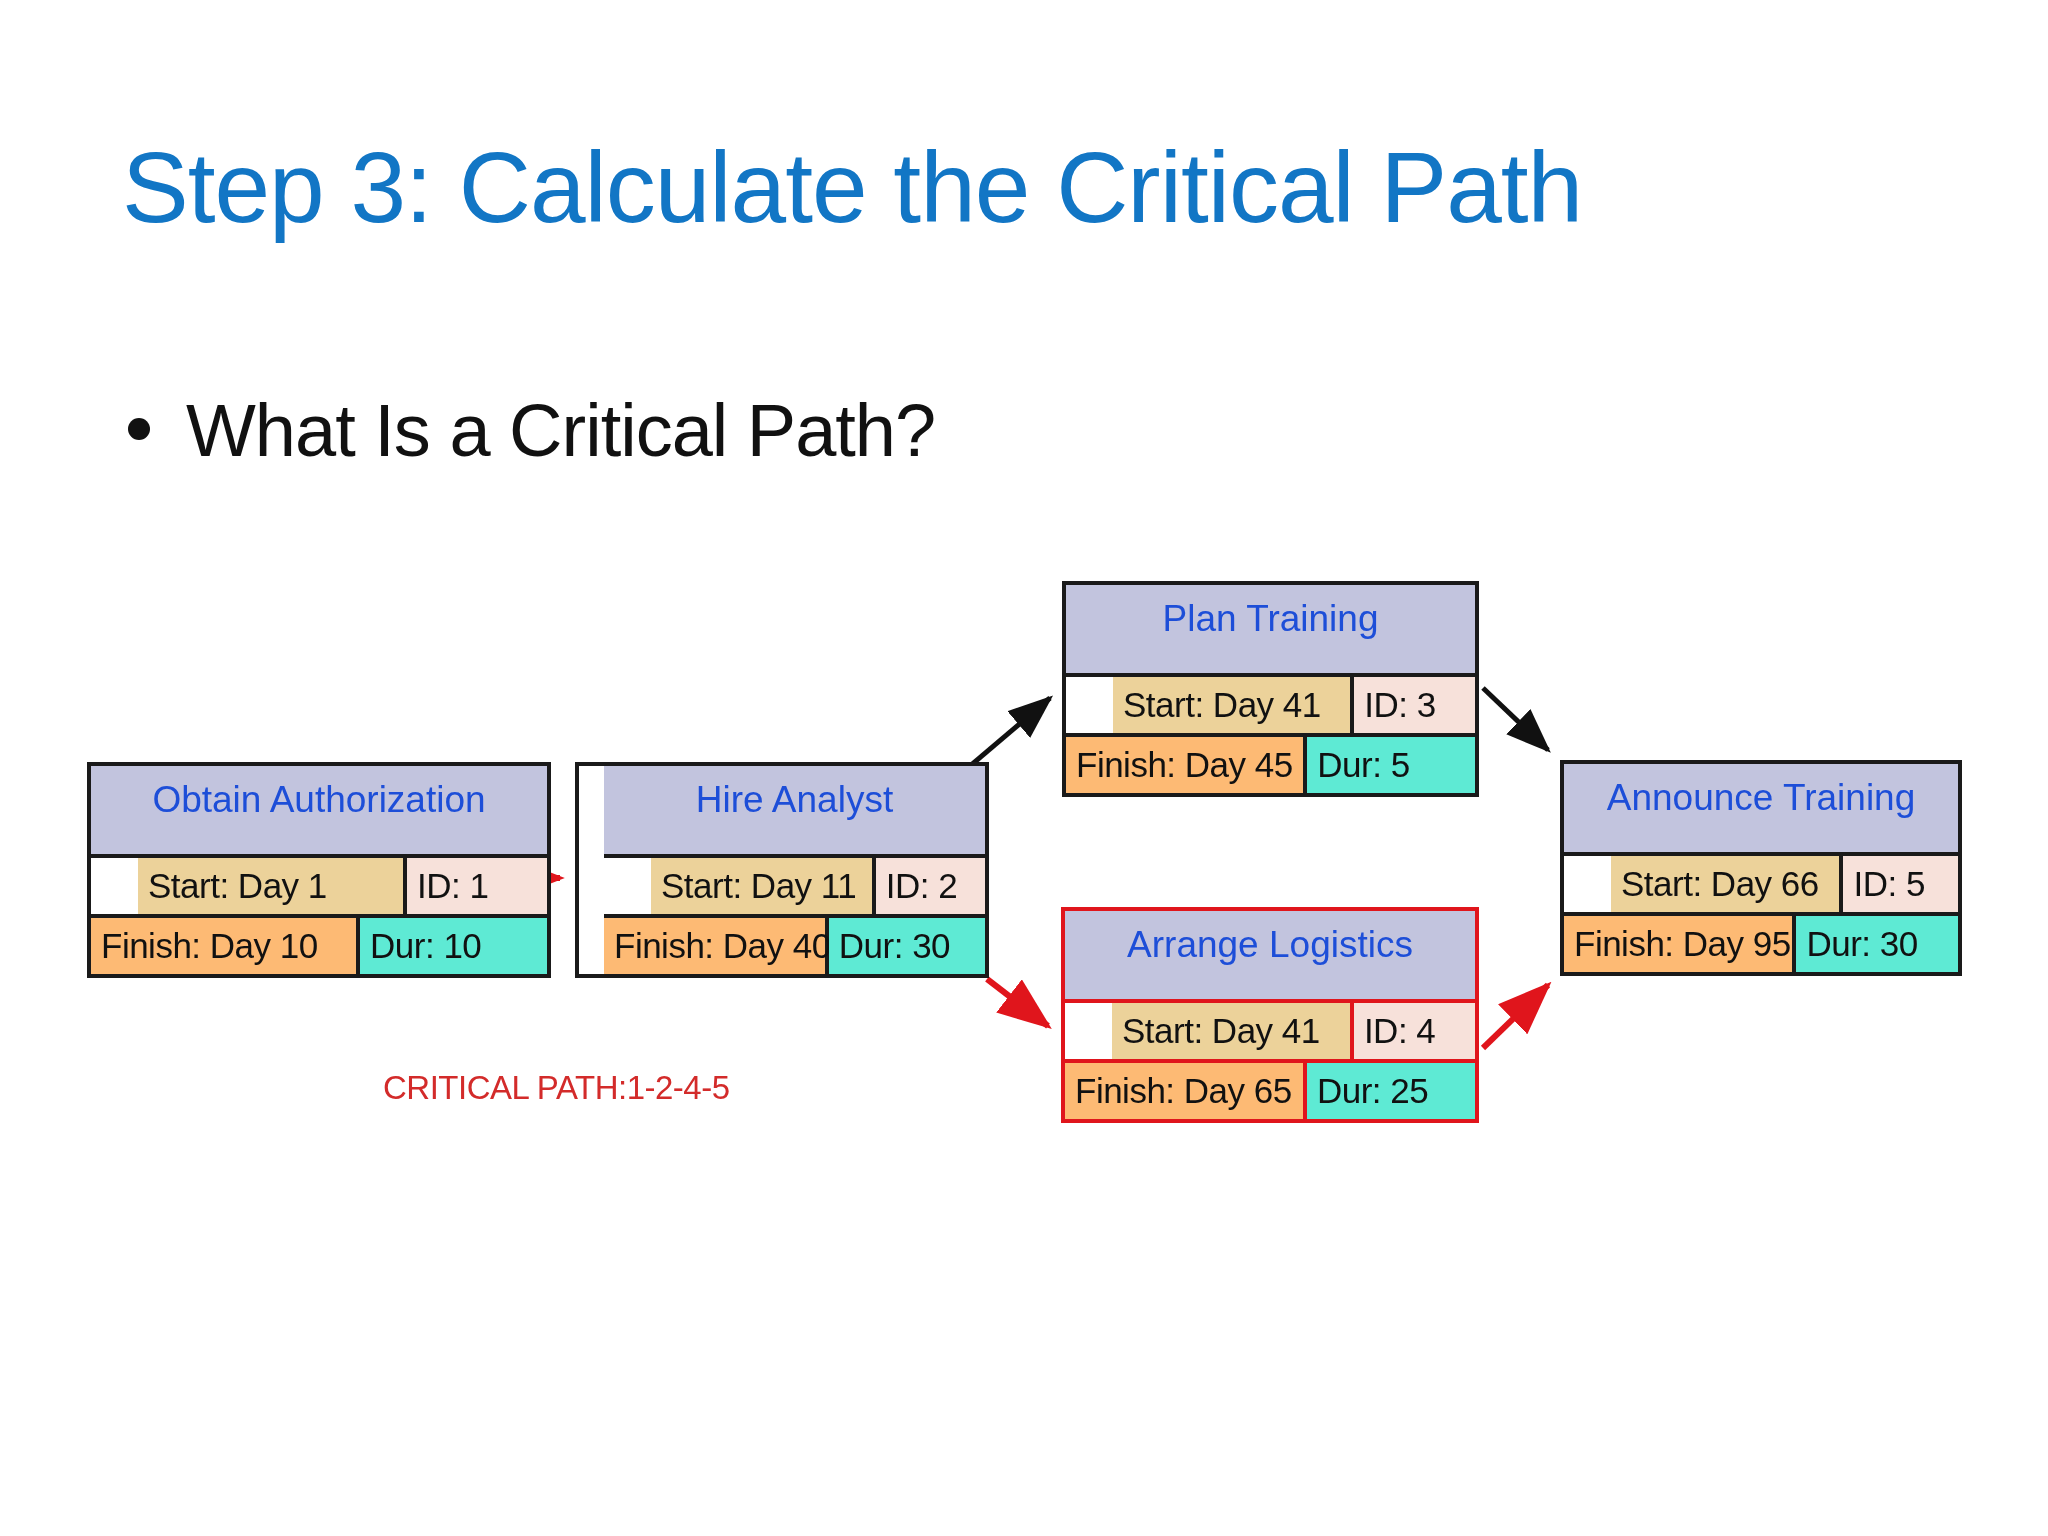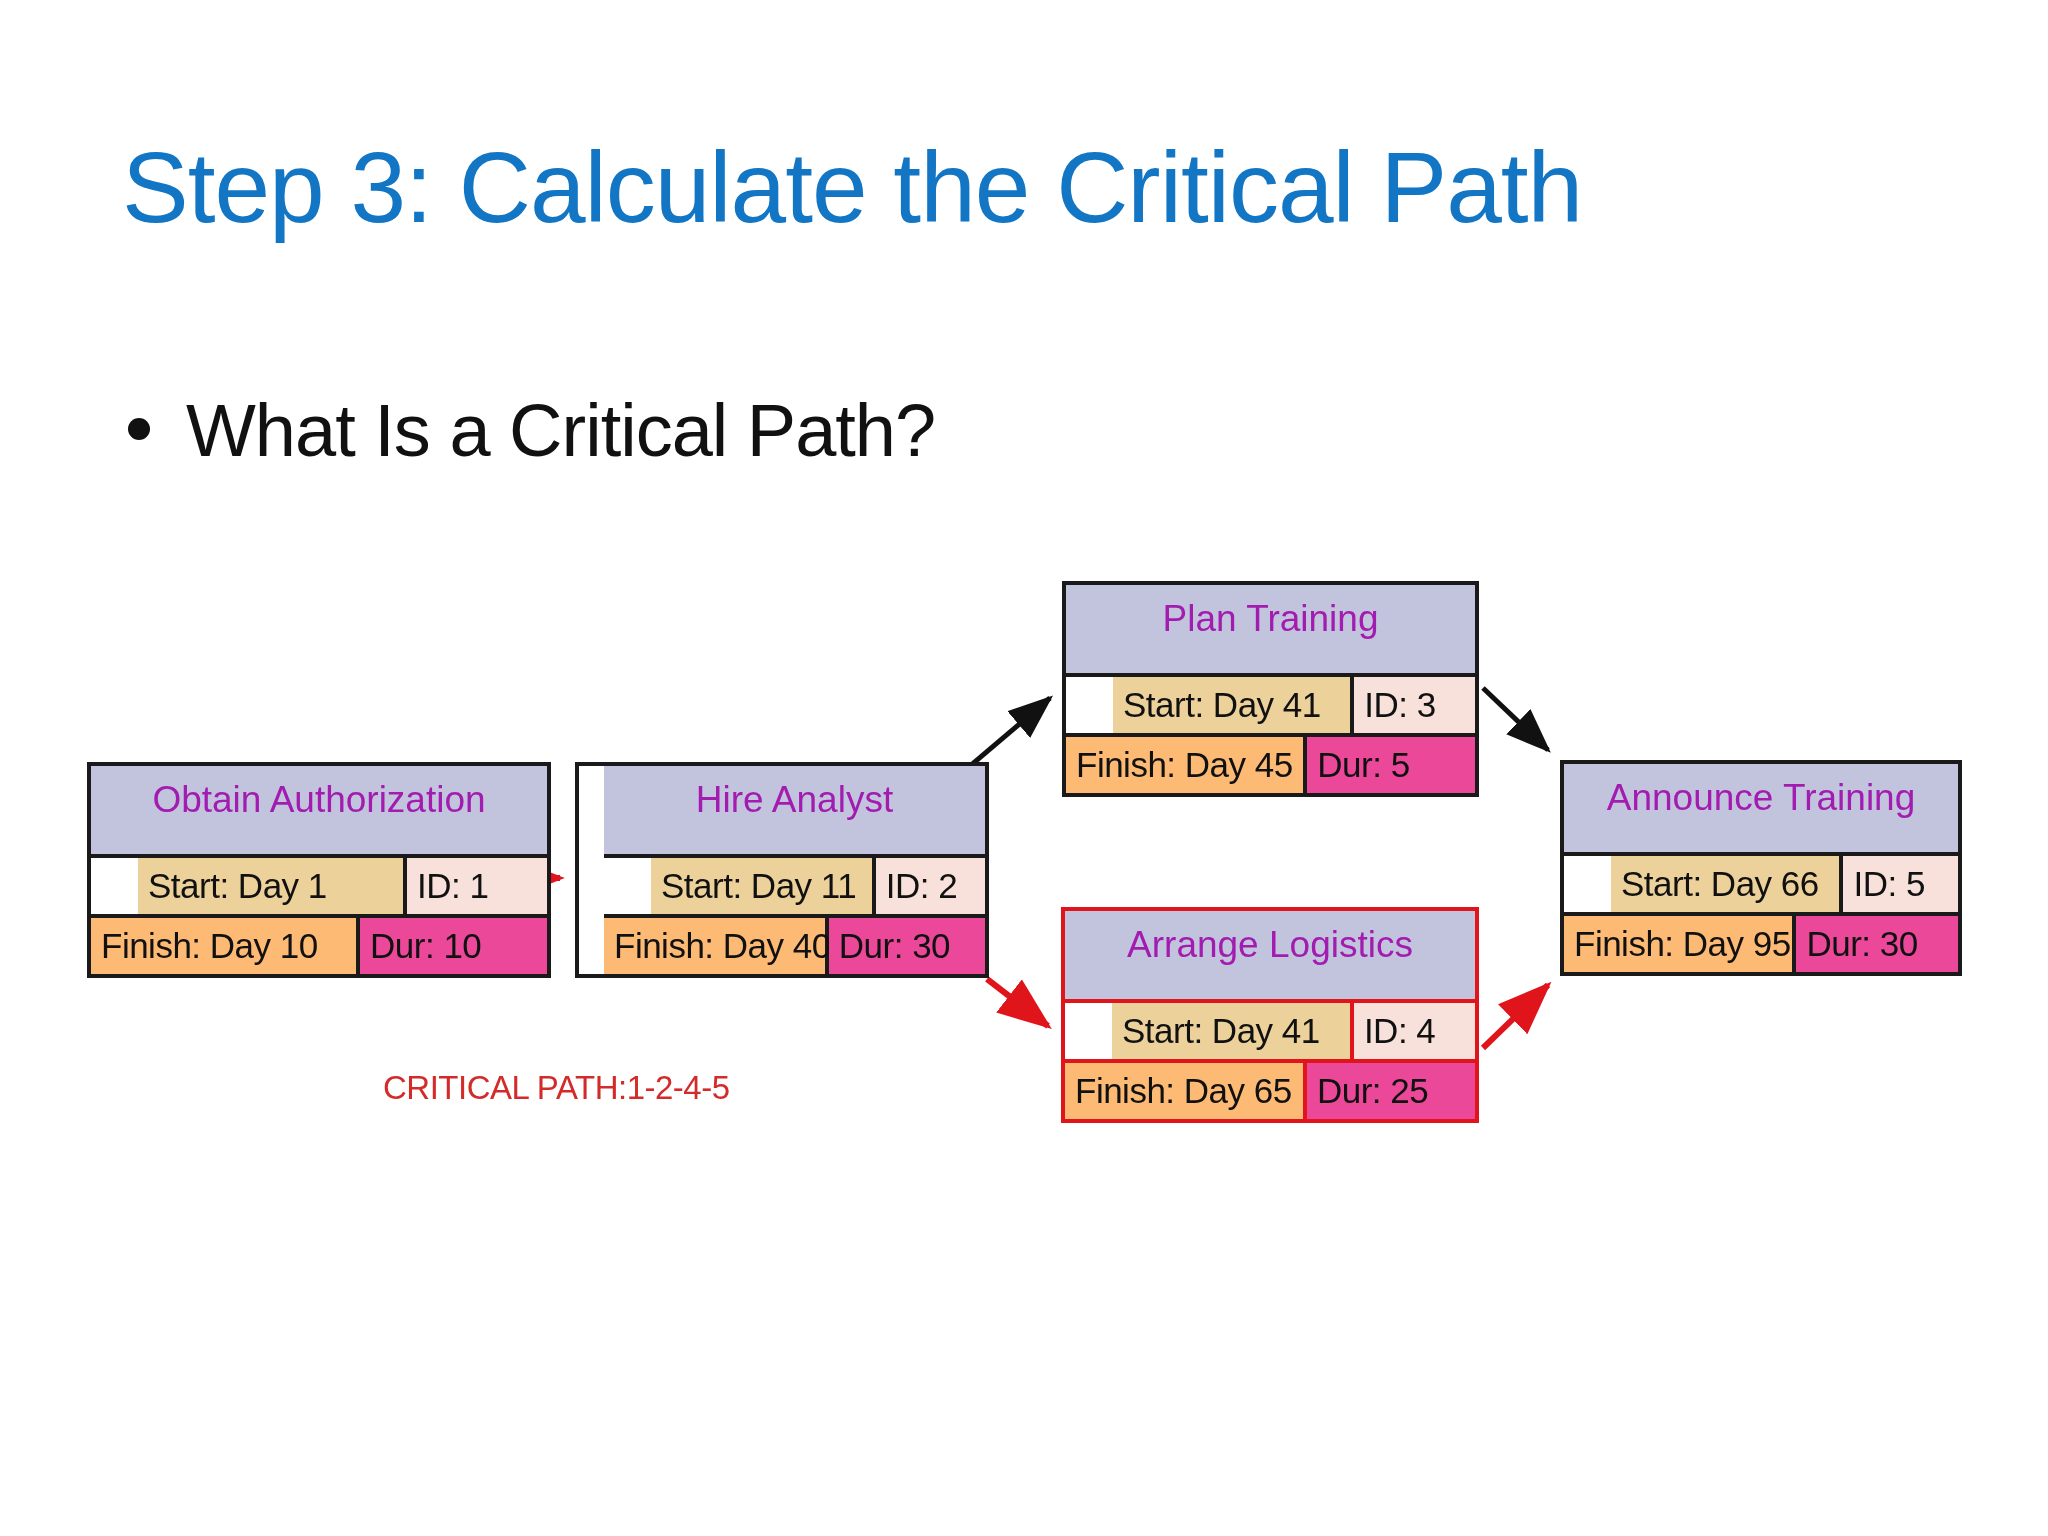--- a/index.html
+++ b/index.html
@@ -8,31 +8,31 @@
 
   .title{position:absolute;left:122px;top:130px;font-size:100px;letter-spacing:-1px;
          color:#1276c5;white-space:nowrap;font-family:"Liberation Sans",sans-serif;}
 
   .bullet-row{position:absolute;left:128px;top:388px;display:flex;align-items:flex-start;}
   .bullet-dot{width:22px;height:22px;border-radius:50%;background:#111;margin-top:30px;}
   .bullet-text{margin-left:36px;font-size:74px;letter-spacing:-1px;color:#111;white-space:nowrap;}
 
   .task{position:absolute;border:4px solid #1a1a1a;box-sizing:border-box;background:#fff;}
   .task .hdr{height:92px;border-bottom:4px solid #1a1a1a;background:#c2c4de;
-             text-align:center;padding-top:13px;font-size:37px;color:#a21caf;box-sizing:border-box;}
+             text-align:center;padding-top:13px;font-size:37px;color:#1d4ed8;box-sizing:border-box;}
   .task .row{display:flex;height:60px;border-bottom:4px solid #1a1a1a;box-sizing:border-box;}
   .task .row.last{border-bottom:none;height:56px;}
   .task .cell{display:flex;align-items:center;padding-left:10px;font-size:35px;color:#111;
               white-space:nowrap;letter-spacing:-0.5px;box-sizing:border-box;}
   .task .l{width:59%;border-right:4px solid #1a1a1a;}
   .task .r{flex:1;}
   .c-start{background:#ecd29a;margin-left:47px;}
   .c-id{background:#f7e1da;}
   .c-fin{background:#fdba74;}
-  .c-dur{background:#ec4899;}
+  .c-dur{background:#5eead4;}
 
   .task.critical{border-color:#e0151c;}
   .task.critical .hdr{border-bottom-color:#e0151c;}
   .task.critical .row{border-bottom-color:#e0151c;}
   .task.critical .l{border-right-color:#e0151c;}
 
   #box1{left:87px;  top:762px; width:464px;}
   #box2{left:575px; top:762px; width:414px;padding-left:25px;}
   #box3{left:1062px;top:581px; width:417px;}
   #box4{left:1061px;top:907px; width:418px;}

